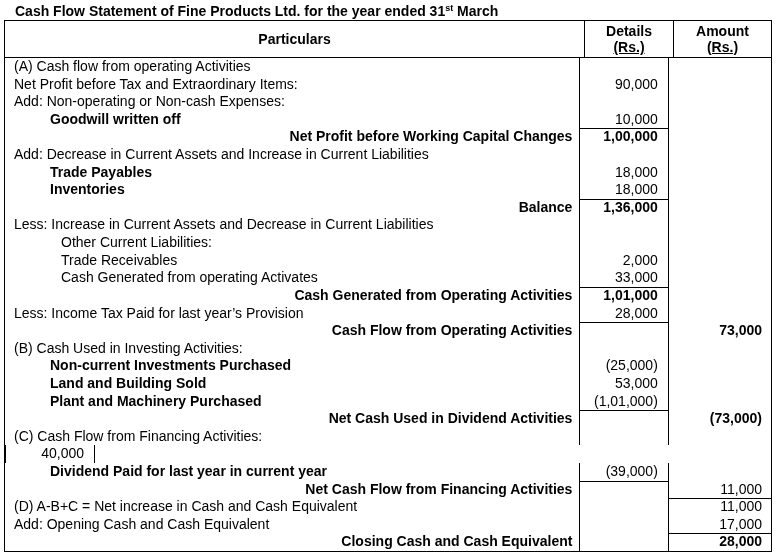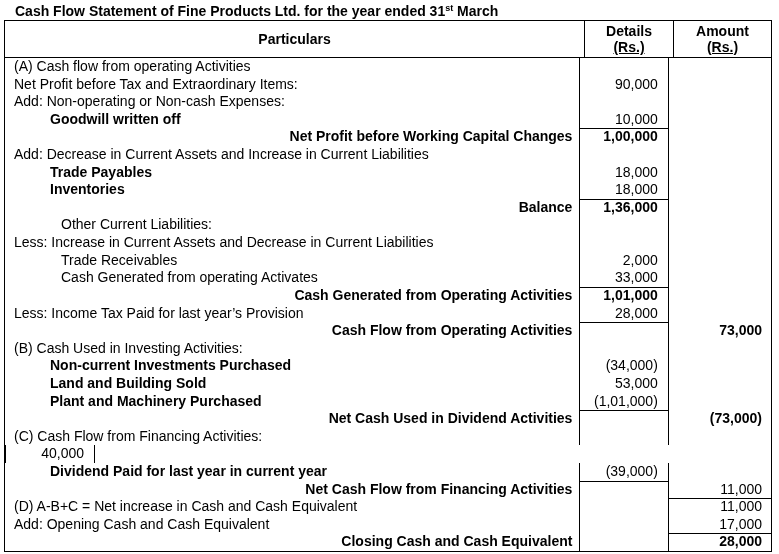--- a/index.html
+++ b/index.html
@@ -85,26 +85,26 @@
         <div class="c-part i1">Inventories</div>
         <div class="c-det">18,000</div>
         <div class="c-amt"></div>
       </div>
     <div class="row">
         <div class="c-part tot">Balance</div>
         <div class="c-det b rule">1,36,000</div>
         <div class="c-amt"></div>
       </div>
     <div class="row">
-        <div class="c-part i2">Other Current Liabilities:</div>
+        <div class="c-part">Less: Increase in Current Assets and Decrease in Current Liabilities</div>
         <div class="c-det"></div>
         <div class="c-amt"></div>
       </div>
     <div class="row">
-        <div class="c-part">Less: Increase in Current Assets and Decrease in Current Liabilities</div>
+        <div class="c-part i2">Other Current Liabilities:</div>
         <div class="c-det"></div>
         <div class="c-amt"></div>
       </div>
     <div class="row">
         <div class="c-part i2">Trade Receivables</div>
         <div class="c-det">2,000</div>
         <div class="c-amt"></div>
       </div>
     <div class="row">
         <div class="c-part i2">Cash Generated from operating Activates</div>
@@ -126,21 +126,21 @@
         <div class="c-det rule"></div>
         <div class="c-amt b">73,000</div>
       </div>
     <div class="row">
         <div class="c-part">(B) Cash Used in Investing Activities:</div>
         <div class="c-det"></div>
         <div class="c-amt"></div>
       </div>
     <div class="row">
         <div class="c-part i1">Non-current Investments Purchased</div>
-        <div class="c-det">(34,000)</div>
+        <div class="c-det">(25,000)</div>
         <div class="c-amt"></div>
       </div>
     <div class="row">
         <div class="c-part i1">Land and Building Sold</div>
         <div class="c-det">53,000</div>
         <div class="c-amt"></div>
       </div>
     <div class="row">
         <div class="c-part i1">Plant and Machinery Purchased</div>
         <div class="c-det">(1,01,000)</div>

